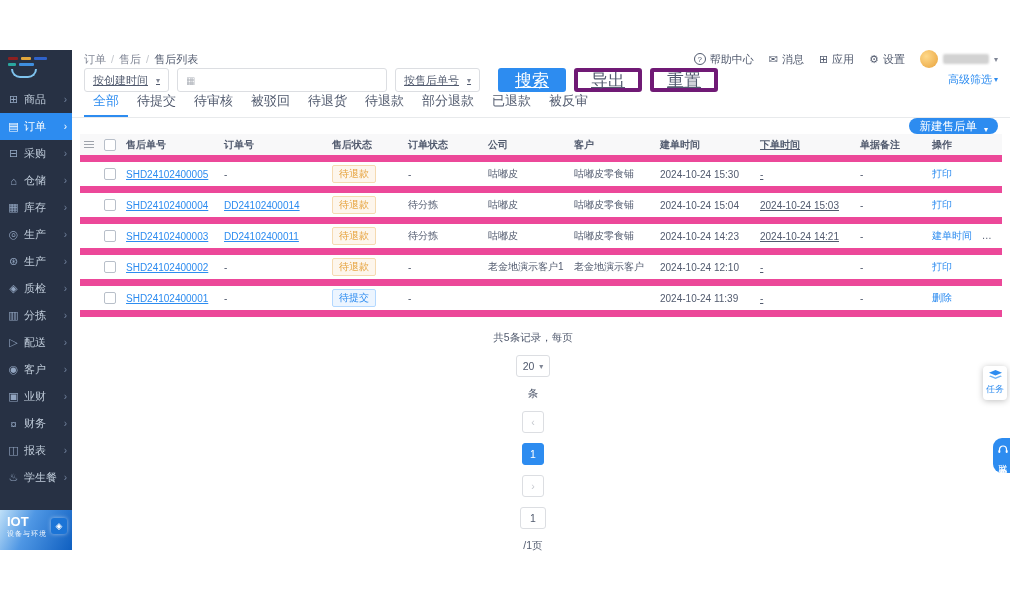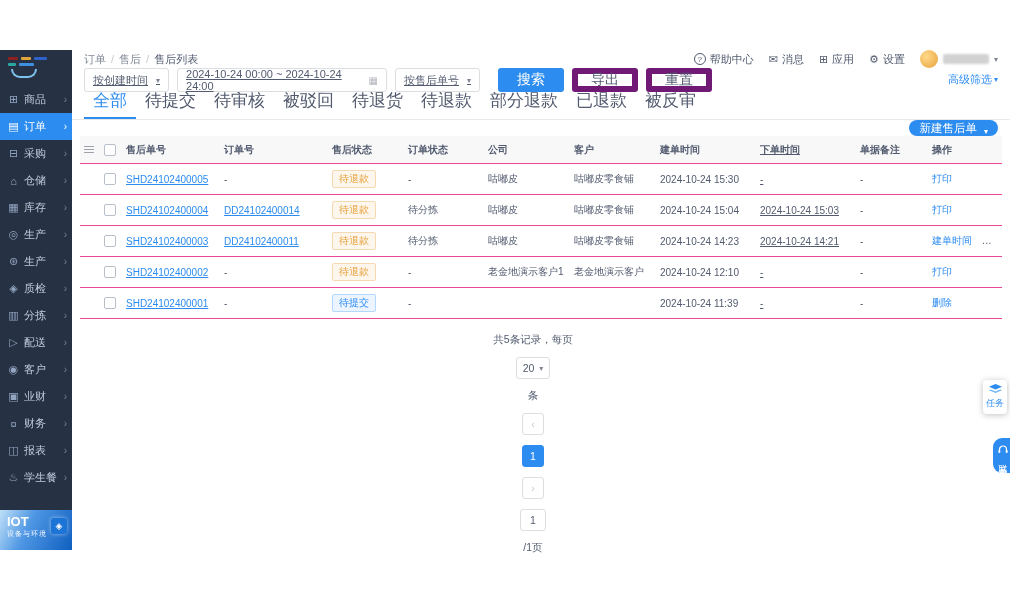--- a/index.html
+++ b/index.html
@@ -40,36 +40,36 @@
   .blur-name { width:46px; height:10px; background:#d2d2d2; border-radius:2px; filter:blur(1.2px); }
   .caret { font-size:8px; color:#808695; }
 
   .filterbar { height:32px; display:flex; align-items:center; gap:8px; padding:0 12px; position:relative; }
   .sel, .datebox, .inp { height:24px; border:1px solid #dcdee2; border-radius:3px; background:#fff; display:flex; align-items:center; font-size:11px; color:#515a6e; padding:0 8px;text-decoration:underline; }
   .sel { gap:8px; }
   .datebox { width:210px; justify-content:space-between; color:#515a6e; }
   .cal { font-size:10px; color:#b0b4bb; }
   .inp input { border:none; outline:none; width:128px; font-size:11px; color:#515a6e; background:transparent; }
   .inp input::placeholder { color:#c0c4cc; }
-  .btn { height:24px; padding:0 13px; border:6px solid #701a75; border-radius:3px; background:#fff; font-size:14px; color:#515a6e; display:flex; align-items:center; cursor:pointer; }
+  .btn { height:24px; padding:0 13px; border:4px solid #701a75; border-radius:3px; background:#fff; font-size:17px; color:#515a6e; display:flex; align-items:center; cursor:pointer;text-decoration:underline; }
   .btn.primary { background:#2d8cf0; border-color:#2d8cf0; color:#fff; }
   .gap8 { width:2px; }
   .adv-link { position:absolute; right:12px; top:4px; display:flex; align-items:center; gap:2px; color:#2d8cf0; font-size:11px; cursor:pointer; }
   .adv-link .caret { color:#2d8cf0; }
 
   .tabsbar { display:flex; align-items:flex-end; padding:0 12px; height:28px; border-bottom:1px solid #e8eaec; }
-  .tab { padding:0 9px 7px; font-size:17px; color:#515a6e; cursor:pointer; white-space:nowrap; }
+  .tab { padding:0 9px 7px; font-size:13px; color:#515a6e; cursor:pointer; white-space:nowrap; }
   .tab.active { color:#2d8cf0; border-bottom:2px solid #2d8cf0; padding-bottom:5px; }
 
   .actionrow { height:38px; display:flex; align-items:center; justify-content:flex-end; padding:0 12px; }
   .primary-dd { background:#2d8cf0; color:#fff; border-radius:11px; height:16px; display:flex; align-items:flex-end; gap:7px; padding:0 10px; font-size:11.5px; cursor:pointer; }
   .primary-dd .caret { color:#fff; }
 
   .tablewrap { margin:0 8px; font-size:10px; color:#515a6e; }
-  .trow { display:flex; align-items:center; height:31px; border-bottom:1px solid #ec4899; background:#fff; }
+  .trow { display:flex; align-items:center; height:31px; border-bottom:7px solid #ec4899; background:#fff; }
   .trow.thead { background:#f8f8f9; height:28px; font-weight:bold; }
   .c { padding:0 4px; white-space:nowrap; overflow:hidden; text-overflow:ellipsis; flex-shrink:0; }
   .c-exp { width:18px; display:flex; justify-content:center; }
   .c-chk { width:24px; display:flex; justify-content:center; }
   .c1 { width:98px; } .c2 { width:108px; } .c3 { width:76px; } .c4 { width:80px; }
   .c5 { width:86px; } .c6 { width:86px; } .c7 { width:100px; } .c8 { width:100px;text-decoration:underline; }
   .c9 { width:72px; } .c10 { flex:1; }
   .burger { width:10px; height:7px; background:repeating-linear-gradient(#9ea3ab 0 1px, transparent 1px 3px); cursor:pointer; }
   .checkbox { width:12px; height:12px; border:1px solid #b8bfc9; border-radius:2px; background:#fff; cursor:pointer; }
   .link { color:#2d8cf0; text-decoration:underline; cursor:pointer; }
@@ -78,21 +78,21 @@
   .badge.warn { color:#e6a23c; background:#fdf6ec; border:1px solid #f5dab1; }
   .badge.info { color:#2d8cf0; background:#ecf5ff; border:1px solid #b3d8ff; }
 
   .pager { display:flex; align-items:center; justify-content:flex-end; gap:10px; padding:14px 16px 0 0; font-size:10.5px; color:#515a6e;flex-direction:column; }
   .psel { height:22px; border:1px solid #dcdee2; border-radius:3px; padding:0 6px; display:flex; align-items:center; gap:5px; cursor:pointer; }
   .pbox { width:22px; height:22px; border:1px solid #dcdee2; border-radius:3px; display:flex; align-items:center; justify-content:center; background:#fff; cursor:pointer; }
   .pbox.dim { color:#c5c8ce; }
   .pbox.cur { background:#2d8cf0; border-color:#2d8cf0; color:#fff; }
   .pjump { width:26px; height:22px; border:1px solid #dcdee2; border-radius:3px; text-align:center; font-size:10.5px; color:#515a6e; outline:none; }
 
-  .float-task { position:absolute; right:3px; top:380px; width:24px; background:#fff; border-radius:4px; box-shadow:0 1px 6px rgba(0,0,0,.25); display:flex; flex-direction:column; align-items:center; gap:2px; padding:4px 2px; color:#2d8cf0; font-size:9px; cursor:pointer; }
+  .float-task { position:absolute; right:3px; top:366px; width:24px; background:#fff; border-radius:4px; box-shadow:0 1px 6px rgba(0,0,0,.25); display:flex; flex-direction:column; align-items:center; gap:2px; padding:4px 2px; color:#2d8cf0; font-size:9px; cursor:pointer; }
   .float-service { position:absolute; right:0; top:438px; width:17px; background:#2d8cf0; border-radius:9px 0 0 9px; color:#fff; display:flex; flex-direction:column; align-items:center; gap:3px; padding:7px 0 8px 2px; cursor:pointer; }
   .vtext { writing-mode:vertical-rl; font-size:9px; letter-spacing:2px; }
 </style>
 </head>
 <body>
 
 <div class="canvas">
   <div class="app">
 
     <aside class="sidebar">
@@ -227,21 +227,20 @@
           </div>
         </div>
       </div>
 
       <div class="filterbar">
         <div class="sel">
           <span>按创建时间</span>
           <span class="caret">▾</span>
         </div>
         <div class="datebox">
-          <span>2024-10-24 00:00 ~ 2024-10-24 24:00</span>
           <span class="cal">▦</span>
         </div>
         <div class="sel">
           <span>按售后单号</span>
           <span class="caret">▾</span>
         </div>
         <span class="gap8"></span>
         <button class="btn primary">搜索</button>
         <button class="btn">导出</button>
         <button class="btn">重置</button>

